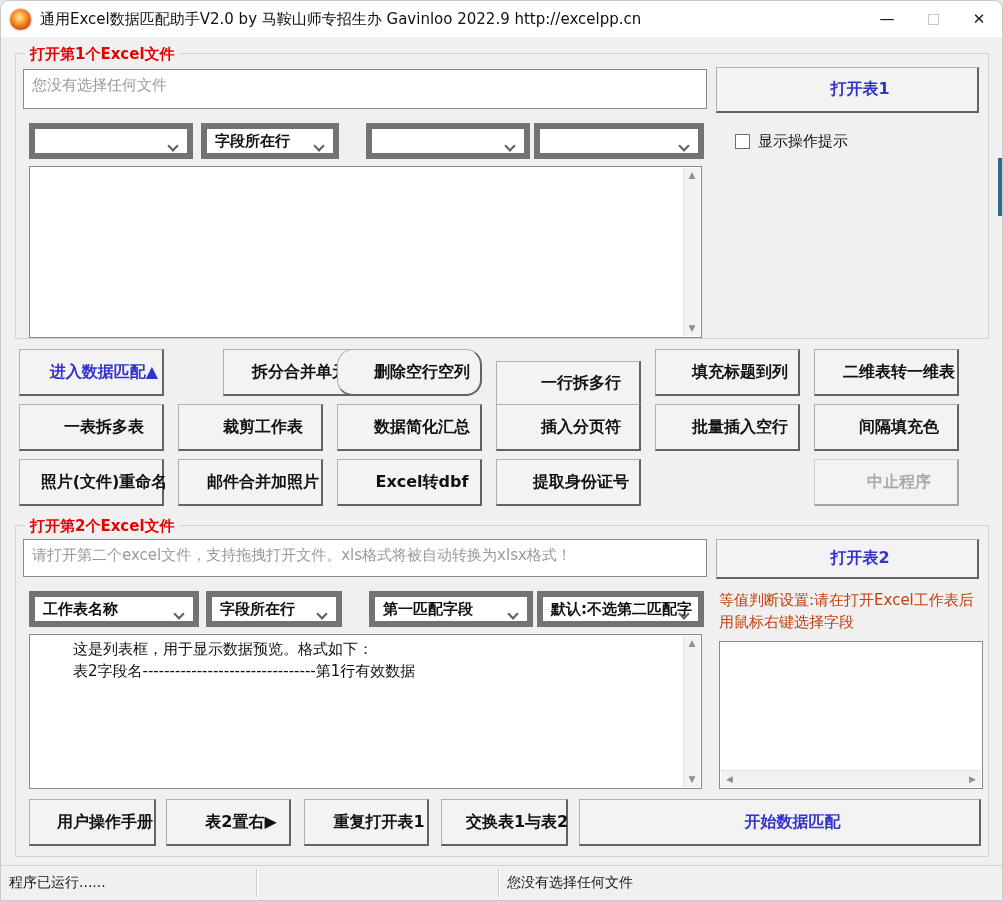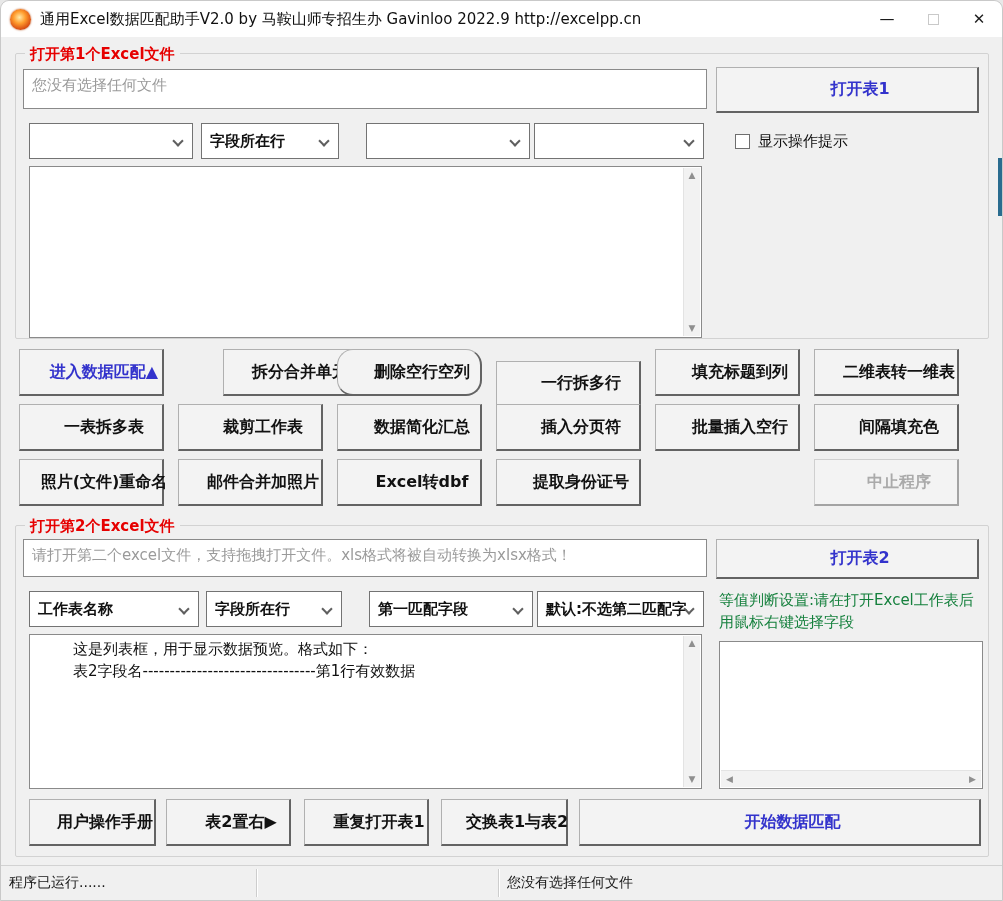--- a/index.html
+++ b/index.html
@@ -30,21 +30,21 @@
   .group-title {
     position:absolute; top:-10px; left:9px; padding:0 5px;
     background:#f0f0f0; color:#e60000; font-size:15px; font-weight:700; line-height:20px; white-space:nowrap;
   }
   
   .textfield {
     position:absolute; background:#ffffff; border:1px solid #8a8a8a;
     font-size:15px; padding:6px 8px; color:#9a9a9a; overflow:hidden; white-space:nowrap;
   }
   .combo {
-    position:absolute; height:36px; background:#ffffff; border:1px solid #737373;
+    position:absolute; height:36px; background:#ffffff; border:6px solid #737373;
     font-size:15px; font-weight:600; color:#111; display:flex; align-items:center;
     padding:0 24px 0 8px; cursor:pointer; white-space:nowrap; overflow:hidden;
   }
   .chevron {
     position:absolute; right:10px; top:13px; width:8px; height:8px;
     border-right:2px solid #5f5f5f; border-bottom:2px solid #5f5f5f;
     transform:rotate(45deg); pointer-events:none;
   }
   .listbox { position:absolute; background:#ffffff; border:1px solid #8a8a8a; overflow:hidden; }
   .listbox .content { padding:3px 6px; font-size:15px; color:#101010; line-height:22px; white-space:pre; }
@@ -67,21 +67,21 @@
     border-right:2px solid #636363; border-bottom:2px solid #636363;
     display:flex; align-items:center; justify-content:center;
     font-size:16px; font-weight:700; color:#111; cursor:pointer; white-space:nowrap;padding-left:26px;
   }
   .btn.accent { color:#3333cc; }
   .btn.disabled { color:#aaaaaa; border-top-color:#cfcfcf; border-left-color:#cfcfcf; border-right-color:#a3a3a3; border-bottom-color:#a3a3a3; cursor:default; }
   
   .checkbox-row { position:absolute; display:flex; align-items:center; cursor:pointer; }
   .checkbox-box { width:15px; height:15px; background:#fff; border:1px solid #6e6e6e; }
   .checkbox-label { margin-left:8px; font-size:15px; color:#101010; }
-  .hint-label { position:absolute; font-size:15px; color:#15803d; line-height:22px; }
+  .hint-label { position:absolute; font-size:15px; color:#c2410c; line-height:22px; }
   
   .statusbar {
     position:absolute; left:0; bottom:0; width:100%; height:35px;
     background:#f0f0f0; border-top:1px solid #d2d2d2; font-size:14px; color:#161616;
   }
   .status-cell { position:absolute; top:0; height:100%; display:flex; align-items:center; padding:0 8px; overflow:hidden; white-space:nowrap; }
   .status-sep { position:absolute; top:3px; bottom:3px; width:1px; background:#cdcdcd; box-shadow:1px 0 0 #ffffff; }
   .desktop-sliver { position:absolute; right:0; top:157px; width:4px; height:58px; background:#2a6c8f; }
 </style>
 </head>

